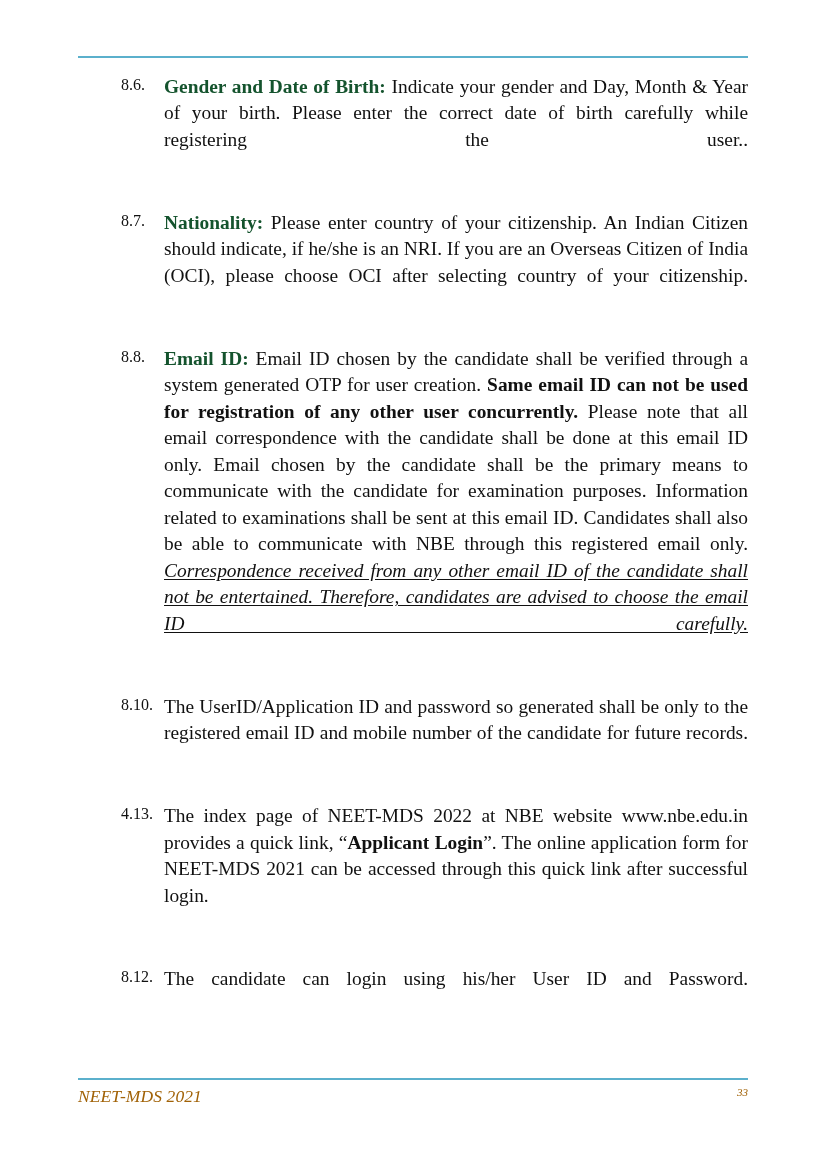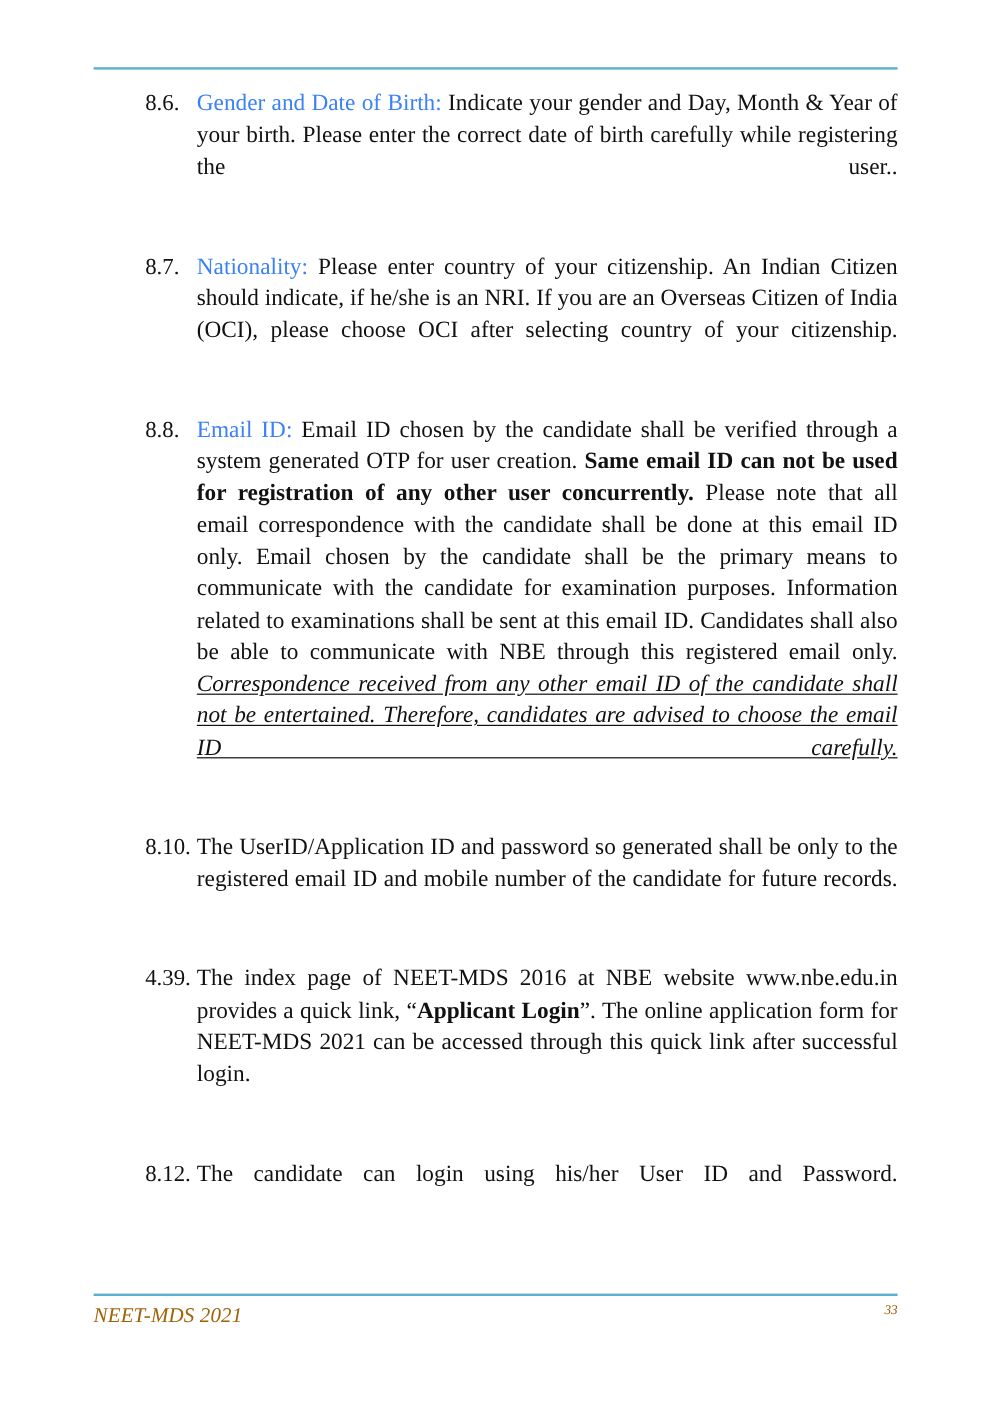--- a/index.html
+++ b/index.html
@@ -45,35 +45,35 @@
   }
   .clause:last-child {
     margin-bottom: 0;
   }
   .clause-num {
     position: absolute;
     left: 43px;
     top: 0;
     width: 80px;
     text-align: left;
-    font-size: 19px;
+    font-size: 16px;
     line-height: 1.365;
     white-space: nowrap;
   }
   .clause-body {
     display: block;
   }
   .clause-body::after {
     content: "";
     display: inline-block;
     width: 100%;
   }
   .run-head {
-    color: #3b82f6;
-    font-weight: normal;
+    color: #14532d;
+    font-weight: bold;
   }
   .run-bold {
     font-weight: bold;
   }
   .run-italic {
   }
   .run-italic-underline {
     font-style: italic;
     text-decoration: underline;
     text-underline-offset: 2px;
@@ -126,22 +126,22 @@
       </div>
       <div class="clause">
         <span class="clause-num">8.8.</span>
         <span class="clause-body"><span class="run-head">Email ID:</span><span> Email ID chosen by the candidate shall be verified through a system generated OTP for user creation. </span><span class="run-bold">Same email ID can not be used for registration of any other user concurrently.</span><span> Please note that all email correspondence with the candidate shall be done at this email ID only.  </span><span class="run-italic">Email chosen by the candidate shall be the primary means to communicate with the candidate for examination purposes</span><span>. Information related to examinations shall be sent at this email ID. Candidates shall also be able to communicate with NBE through this registered email only. </span><span class="run-italic-underline">Correspondence received from any other email ID of the candidate shall not be entertained. Therefore, candidates are advised to choose the email ID carefully.</span></span>
       </div>
       <div class="clause">
         <span class="clause-num">8.10.</span>
         <span class="clause-body"><span>The UserID/Application ID and password so generated shall be only to the registered email ID and mobile number of the candidate for future records.</span></span>
       </div>
       <div class="clause">
-        <span class="clause-num">4.39.</span>
-        <span class="clause-body"><span>The index page of NEET-MDS 2016 at NBE website </span><span class="run-underline">www.nbe.edu.in</span><span> provides a quick link, “</span><span class="run-bold">Applicant Login</span><span>”. The online application form for NEET-MDS 2021 can be accessed through this quick link after successful login.</span></span>
+        <span class="clause-num">4.13.</span>
+        <span class="clause-body"><span>The index page of NEET-MDS 2022 at NBE website </span><span class="run-underline">www.nbe.edu.in</span><span> provides a quick link, “</span><span class="run-bold">Applicant Login</span><span>”. The online application form for NEET-MDS 2021 can be accessed through this quick link after successful login.</span></span>
       </div>
       <div class="clause">
         <span class="clause-num">8.12.</span>
         <span class="clause-body"><span>The candidate can login using his/her User ID and Password.</span></span>
       </div>
     </div>
 
   <div class="footer-rule"></div>
 
   <div class="footer">

